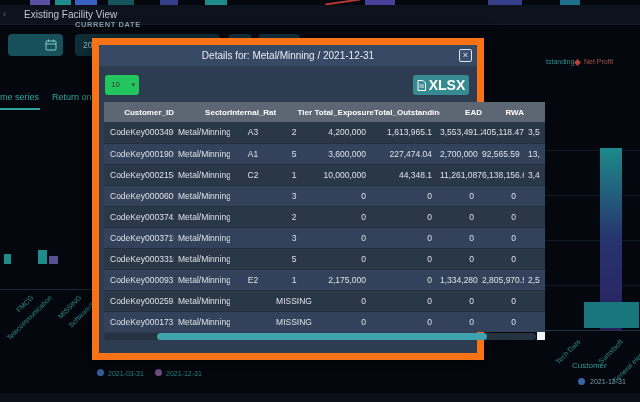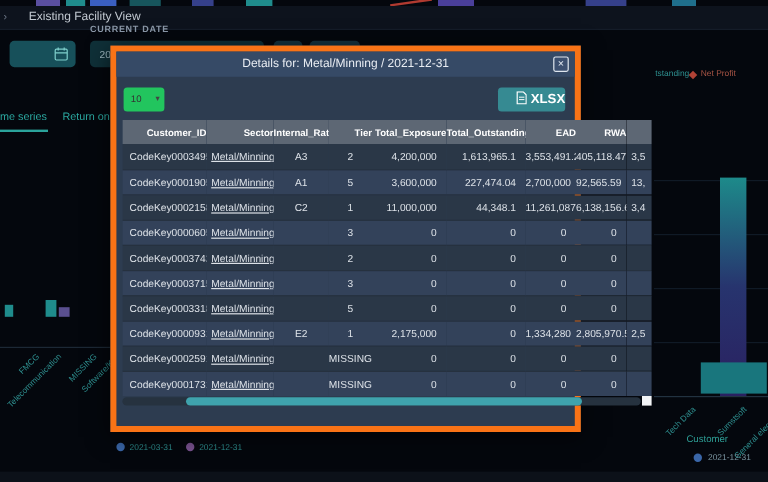--- a/index.html
+++ b/index.html
@@ -34,35 +34,35 @@
 
   .rlabel { color:#2e8f8f; font-size:7px; white-space:nowrap; transform:rotate(-45deg); transform-origin:top right; }
   .legend-top { top:58px; font-size:7px; }
   .diamond { left:575px; top:60px; width:5px; height:5px; background:#b04236; transform:rotate(45deg); }
   .dot { width:7px; height:7px; border-radius:50%; }
   .leg-text { color:#2e8f8f; font-size:7px; }
   .customer-label { left:572px; top:361px; color:#2e9f96; font-size:8px; }
   .bottom-strip { left:0; top:393px; width:640px; height:9px; background:#0c1119; }
 
   
-  .modal { left:92px; top:38px; width:392px; height:322px; background:#2d3c50; border:5px solid #f97316; box-shadow:0 4px 18px rgba(0,0,0,.6); }
+  .modal { left:92px; top:38px; width:392px; height:322px; background:#2d3c50; border:7px solid #f97316; box-shadow:0 4px 18px rgba(0,0,0,.6); }
   .modal-title { left:0; top:0; width:100%; height:21px; background:#364a66; color:#e8ecf2; font-size:10px; text-align:center; line-height:21px; }
   .modal-close { right:5px; top:4px; width:13px; height:13px; border:1px solid #dfe6ee; border-radius:2px; color:#dfe6ee; font-size:9px; line-height:11px; text-align:center; cursor:pointer; background:#3c5070; }
   .pagesize { left:6px; top:30px; width:34px; height:20px; background:#22c55e; border-radius:3px; color:#333; font-size:8px; line-height:20px; padding-left:6px; }
   .pagesize .chev { position:absolute; right:4px; top:0; font-size:7px; color:#444; }
-  .xlsx-btn { right:8px; top:30px; width:56px; height:20px; background:#368a92; border-radius:3px; color:#fff; font-size:11px; font-weight:bold; text-align:right; line-height:20px; }
+  .xlsx-btn { right:8px; top:30px; width:56px; height:20px; background:#368a92; border-radius:3px; color:#fff; font-size:14px; font-weight:bold; text-align:center; line-height:20px; }
   .xlsx-btn svg { vertical-align:-1px; margin-right:3px; }
 
   .tablewrap { left:5px; top:57px; width:441px; height:230px; overflow:hidden; }
   table { border-collapse:collapse; table-layout:fixed; width:480px; }
   th { background:#5d6774; color:#fff; font-size:8px; font-weight:bold; height:20px; white-space:nowrap; overflow:hidden;text-align:right; }
   td { color:#dce1e7; font-size:8.5px; height:21px; white-space:nowrap; overflow:hidden; border-bottom:1px solid #26313f; }
   tr.odd td { background:#2a3747; }
   tr.even td { background:#33425a; }
-  .c0 { text-align:left; padding-left:6px; } .c1 { text-align:right; padding-left:4px;text-decoration:underline; }
+  .c0 { text-align:left; padding-left:6px; } .c1 { text-align:right; padding-left:4px; }
   .c2,.c3 { text-align:center; }
   .c4,.c5,.c6,.c7 { text-align:right; padding-right:8px; }
   .c8 { text-align:left; padding-left:4px; }
   col.w0{width:70px} col.w1{width:56px} col.w2{width:46px} col.w3{width:36px}
   col.w4{width:62px} col.w5{width:66px} col.w6{width:42px} col.w7{width:42px} col.w8{width:60px}
 
   .scroll-track { left:5px; top:288px; width:432px; height:7px; background:#26323f; border-radius:4px; }
   .scroll-thumb { left:58px; top:288px; width:330px; height:7px; background:#3fa3ad; border-radius:4px; }
   .scroll-corner { left:438px; top:287px; width:8px; height:8px; background:#f2f4f6; }
 
@@ -215,21 +215,21 @@
             <td class="c5">227,474.04</td>
             <td class="c6">2,700,000</td>
             <td class="c7">92,565.59</td>
             <td class="c8">13,</td>
           </tr>
           <tr class="odd">
             <td class="c0">CodeKey00021589</td>
             <td class="c1">Metal/Minning</td>
             <td class="c2">C2</td>
             <td class="c3">1</td>
-            <td class="c4">11,000,000</td>
+            <td class="c4">10,000,000</td>
             <td class="c5">44,348.1</td>
             <td class="c6">11,261,087.02</td>
             <td class="c7">6,138,156.67</td>
             <td class="c8">3,4</td>
           </tr>
           <tr class="even">
             <td class="c0">CodeKey00006054</td>
             <td class="c1">Metal/Minning</td>
             <td class="c2"></td>
             <td class="c3">3</td>

